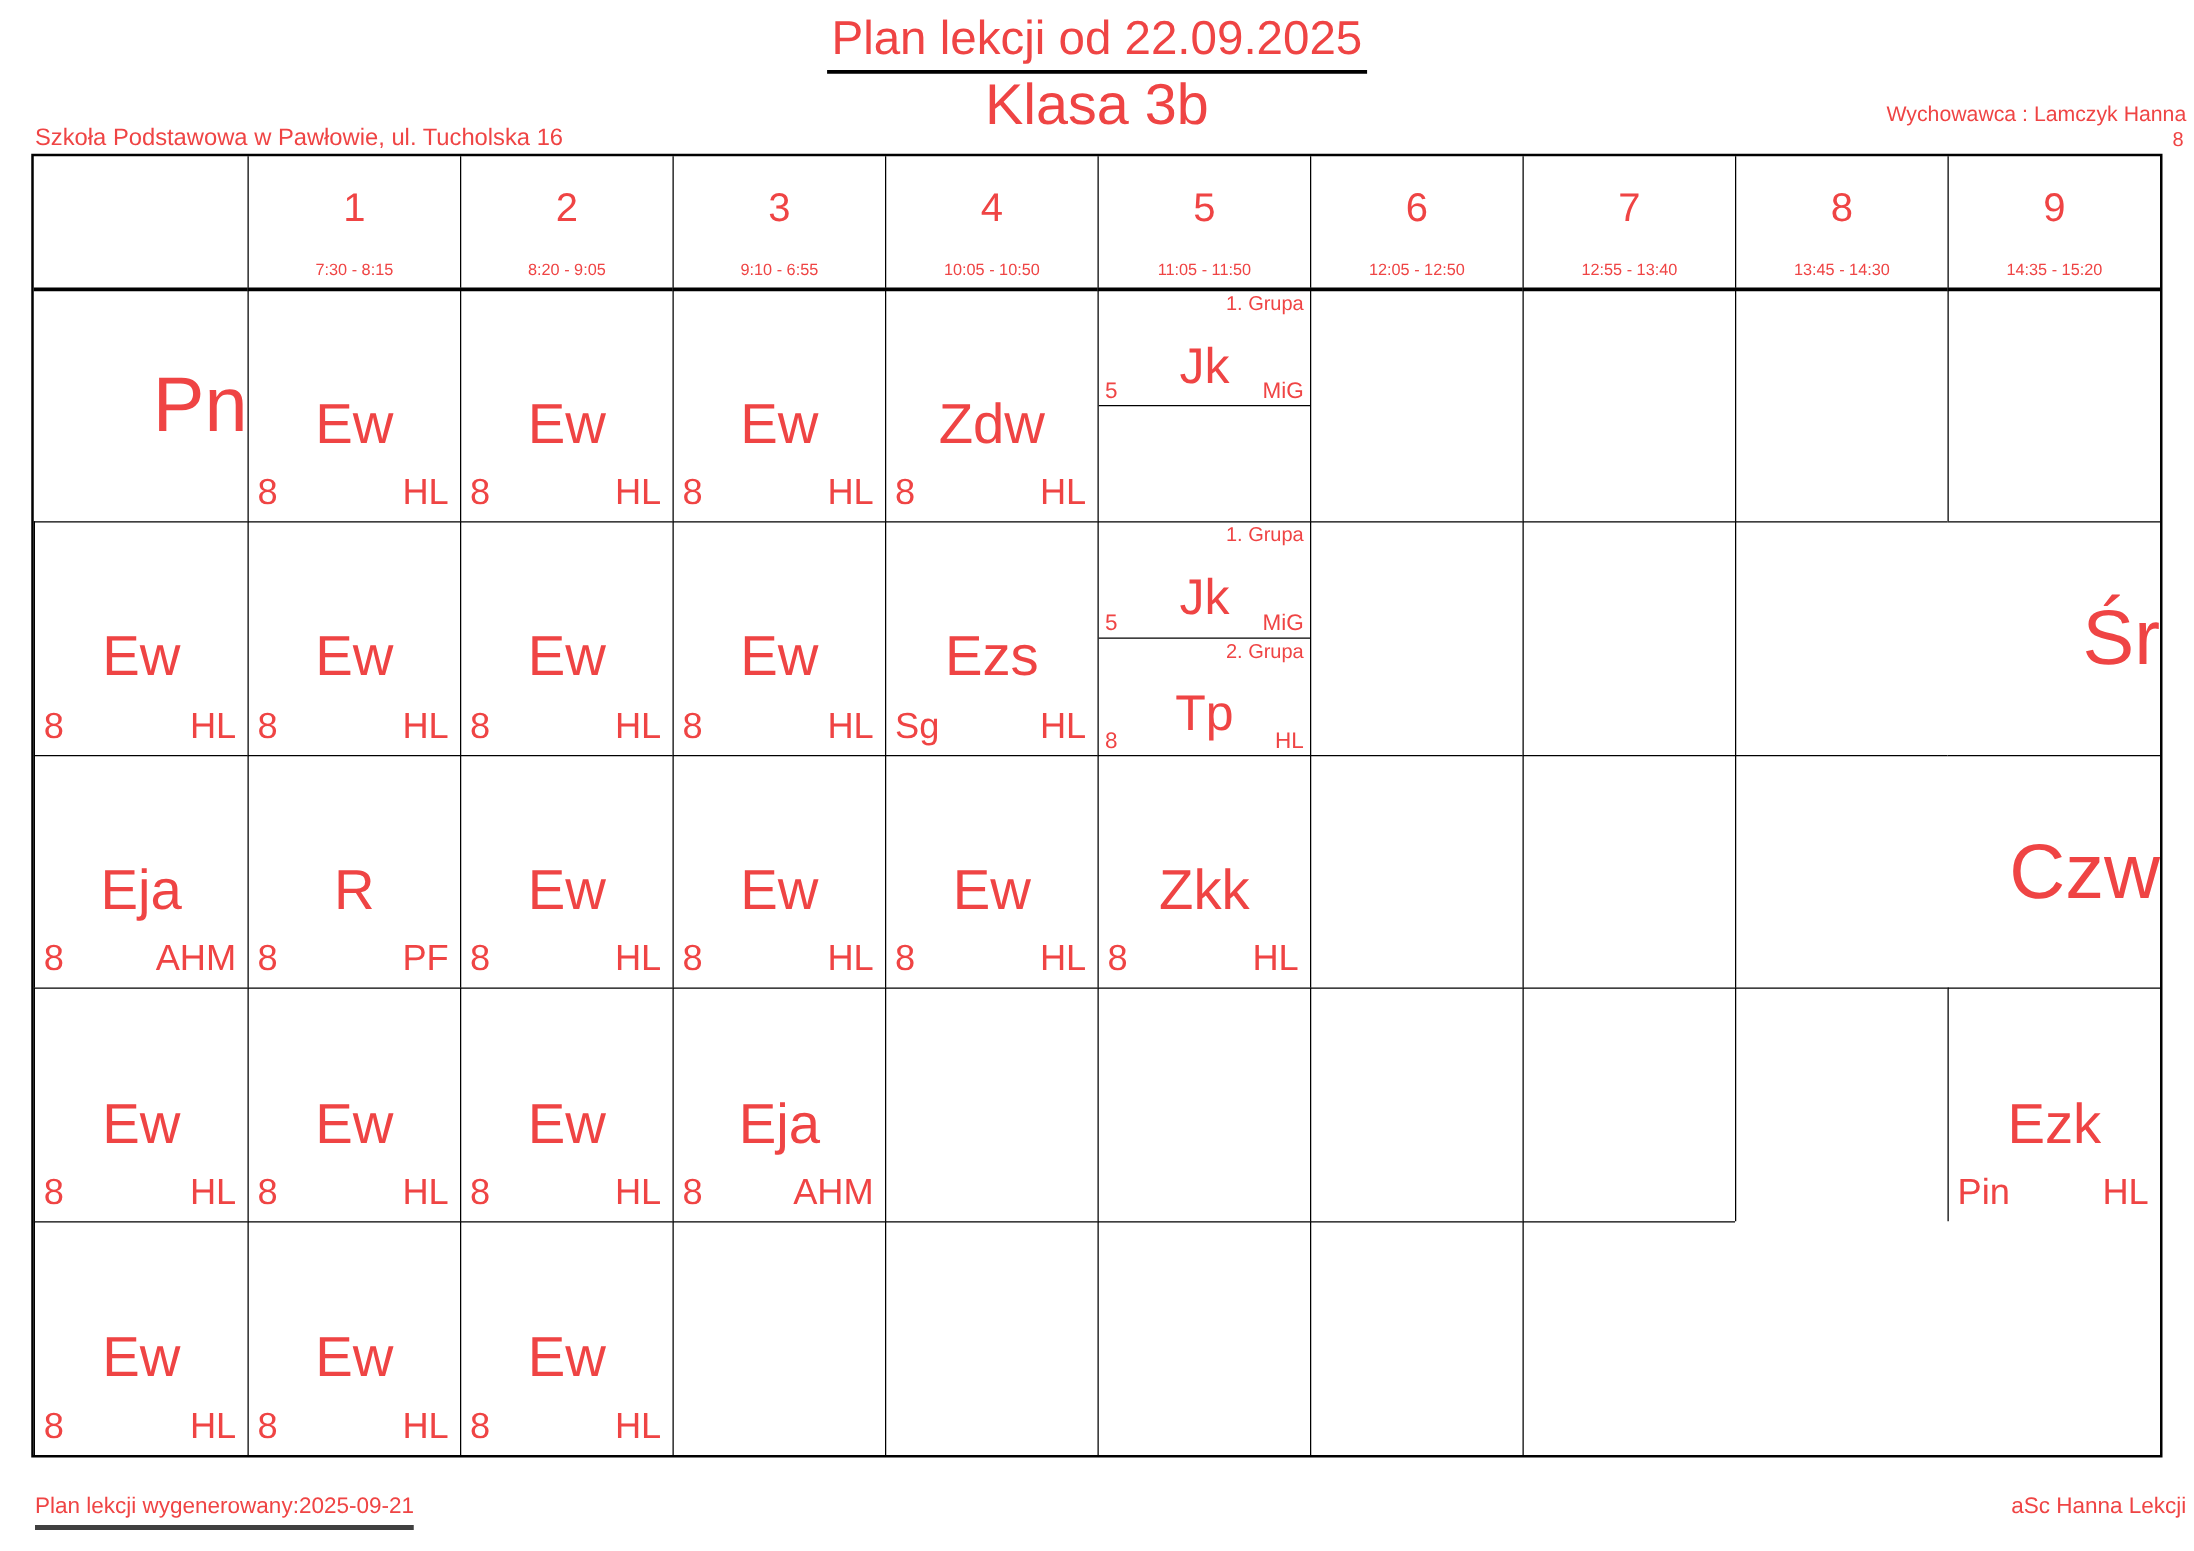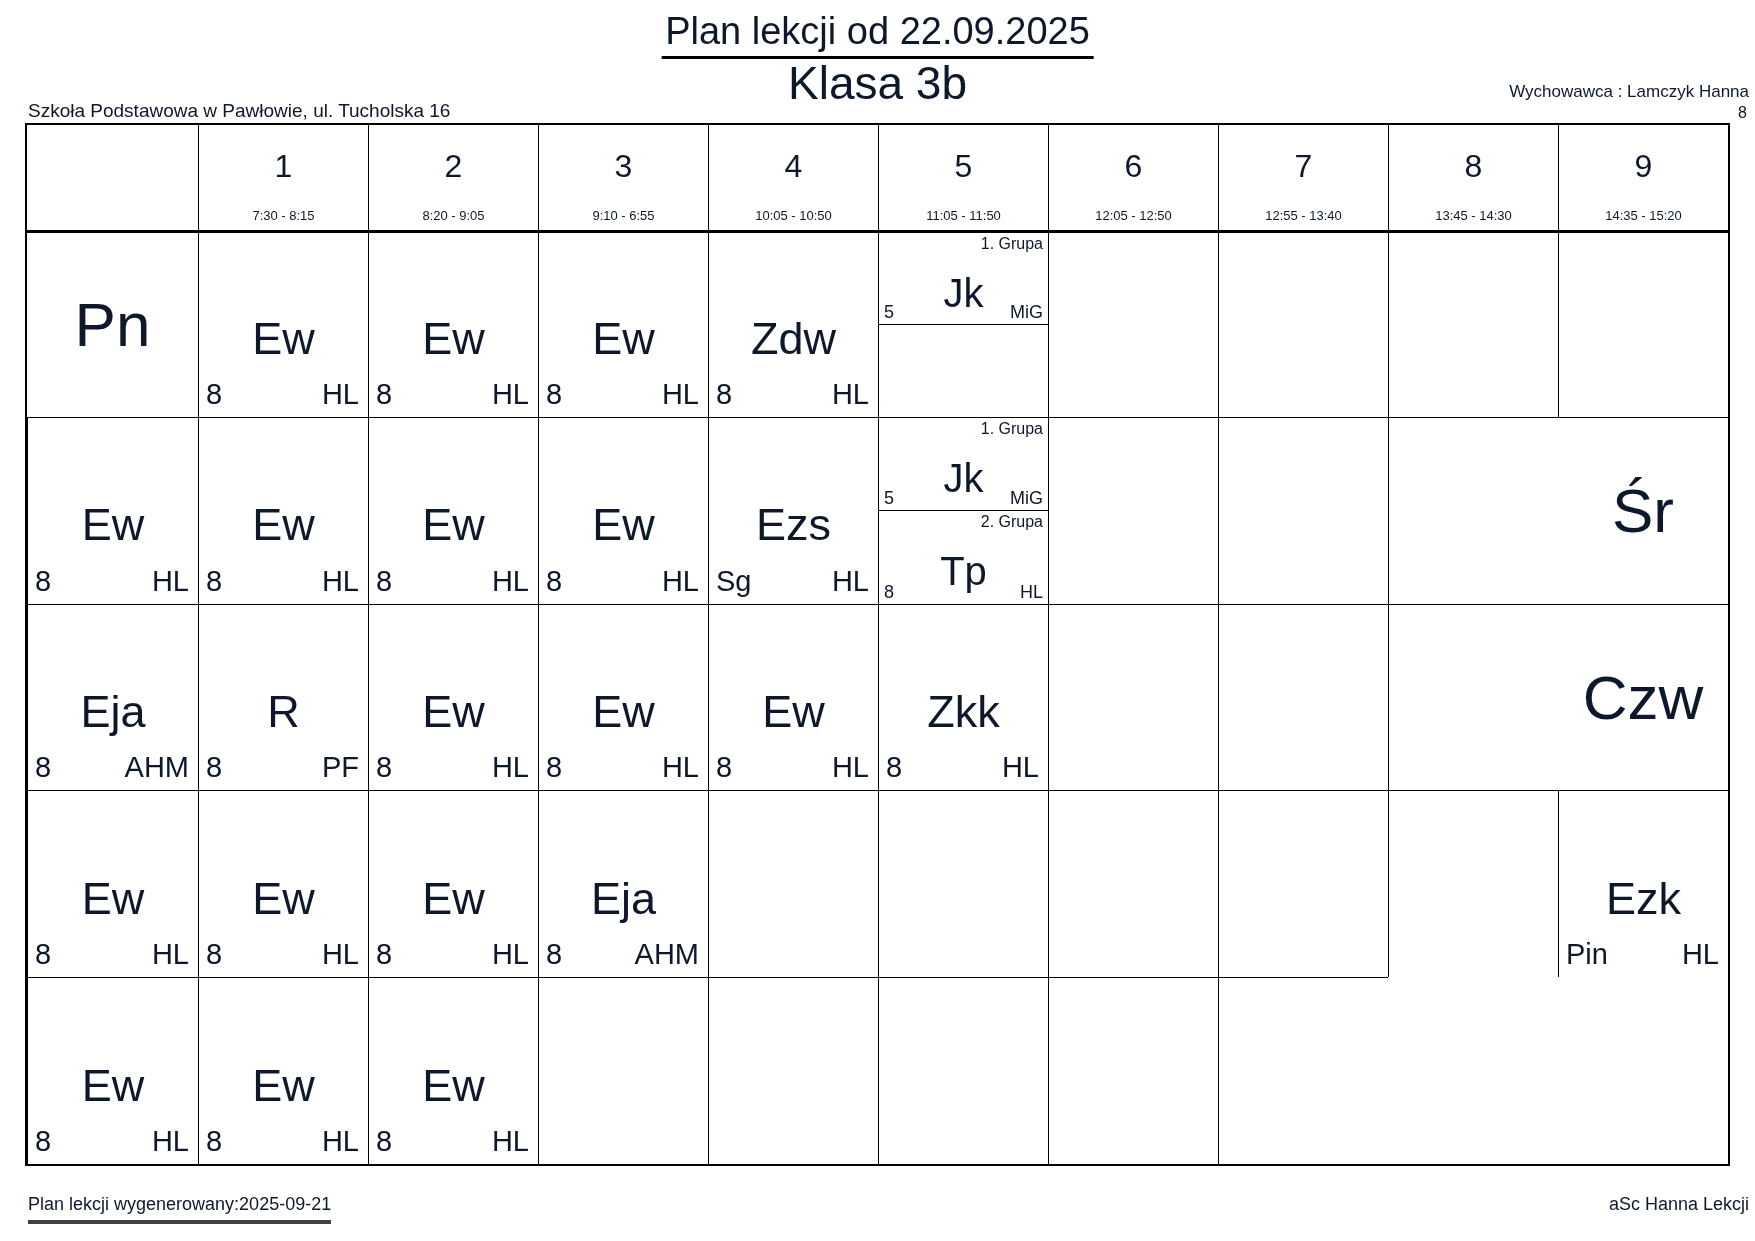--- a/index.html
+++ b/index.html
@@ -1,17 +1,17 @@
 <!DOCTYPE html>
 <html><head>
 <meta charset="utf-8">
 <style>
   html,body{margin:0;padding:0;background:#fff;}
   .page{
-    position:relative;width:1755px;height:1241px;background:#ffffff;color:#0f172a;
+    position:relative;width:1755px;height:1241px;background:#ffffff;color:#ef4444;
     font-family:"Liberation Sans", sans-serif;overflow:hidden;
   }
   .title{
     position:absolute;top:10px;left:50%;transform:translateX(-50%);
     font-size:38px;border-bottom:3px solid #000;padding:0 4px 3px 4px;white-space:nowrap;
   }
   .klasa{
     position:absolute;top:56px;left:50%;transform:translateX(-50%);
     font-size:46px;white-space:nowrap;
   }
@@ -25,21 +25,21 @@
     border:2px solid #000;background:#fff;box-sizing:border-box;
   }
   .grid > div{box-sizing:border-box;min-width:0;min-height:0;}
   .hcell,.dcell,.lcell{border-left:1px solid #000;}
   .first{border-left:none;}
   .body-row{border-top:1px solid #000;}
   .sep-top{border-top:3px solid #000;}
   .hcell{display:flex;flex-direction:column;align-items:center;}
   .hcell .pnum{flex:1;display:flex;align-items:center;justify-content:center;font-size:32px;}
   .hcell .ptime{font-size:13px;padding-bottom:7px;}
-  .dcell{display:flex;align-items:center;justify-content:center;font-size:62px;}
+  .dcell{display:flex;align-items:center;justify-content:flex-end;font-size:62px;}
   .lcell{position:relative;}
   .lesson-wrap{position:absolute;inset:0;display:flex;align-items:center;justify-content:center;}
   .subject{font-size:45px;line-height:1;margin-top:28px;}
   .room{position:absolute;left:7px;bottom:8px;font-size:29px;line-height:1;}
   .teacher{position:absolute;right:9px;bottom:8px;font-size:29px;line-height:1;}
   .split{display:flex;flex-direction:column;}
   .sub{flex:1 1 50%;position:relative;display:flex;align-items:center;justify-content:center;}
   .sub.divider{border-bottom:1px solid #000;}
   .sub .subject{font-size:40px;}
   .sub .group{position:absolute;top:2px;right:5px;font-size:16px;line-height:1.1;}

